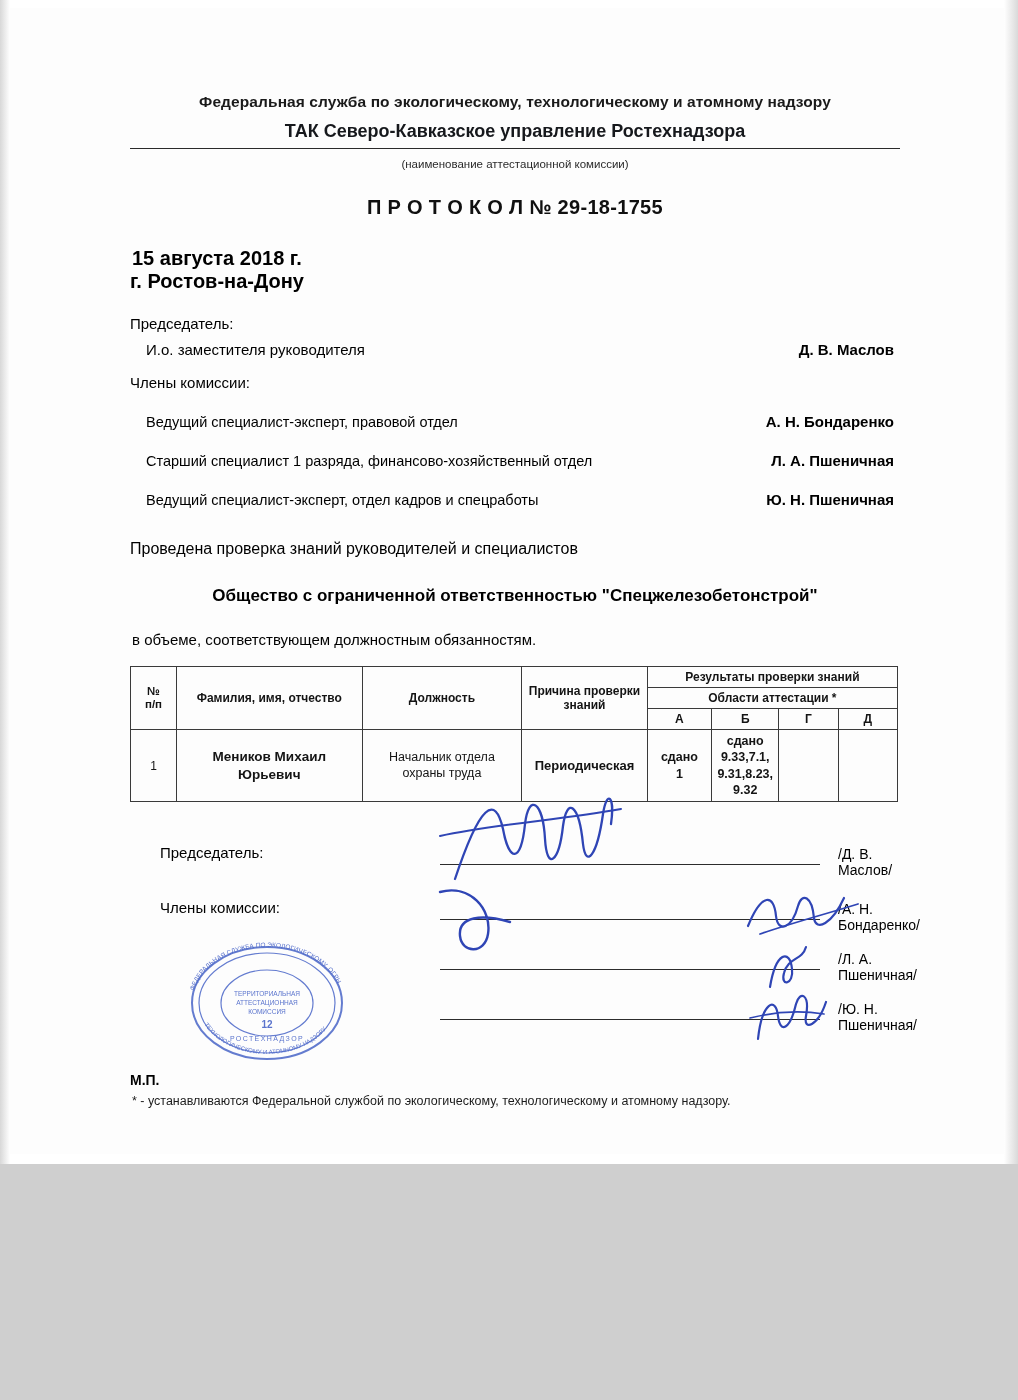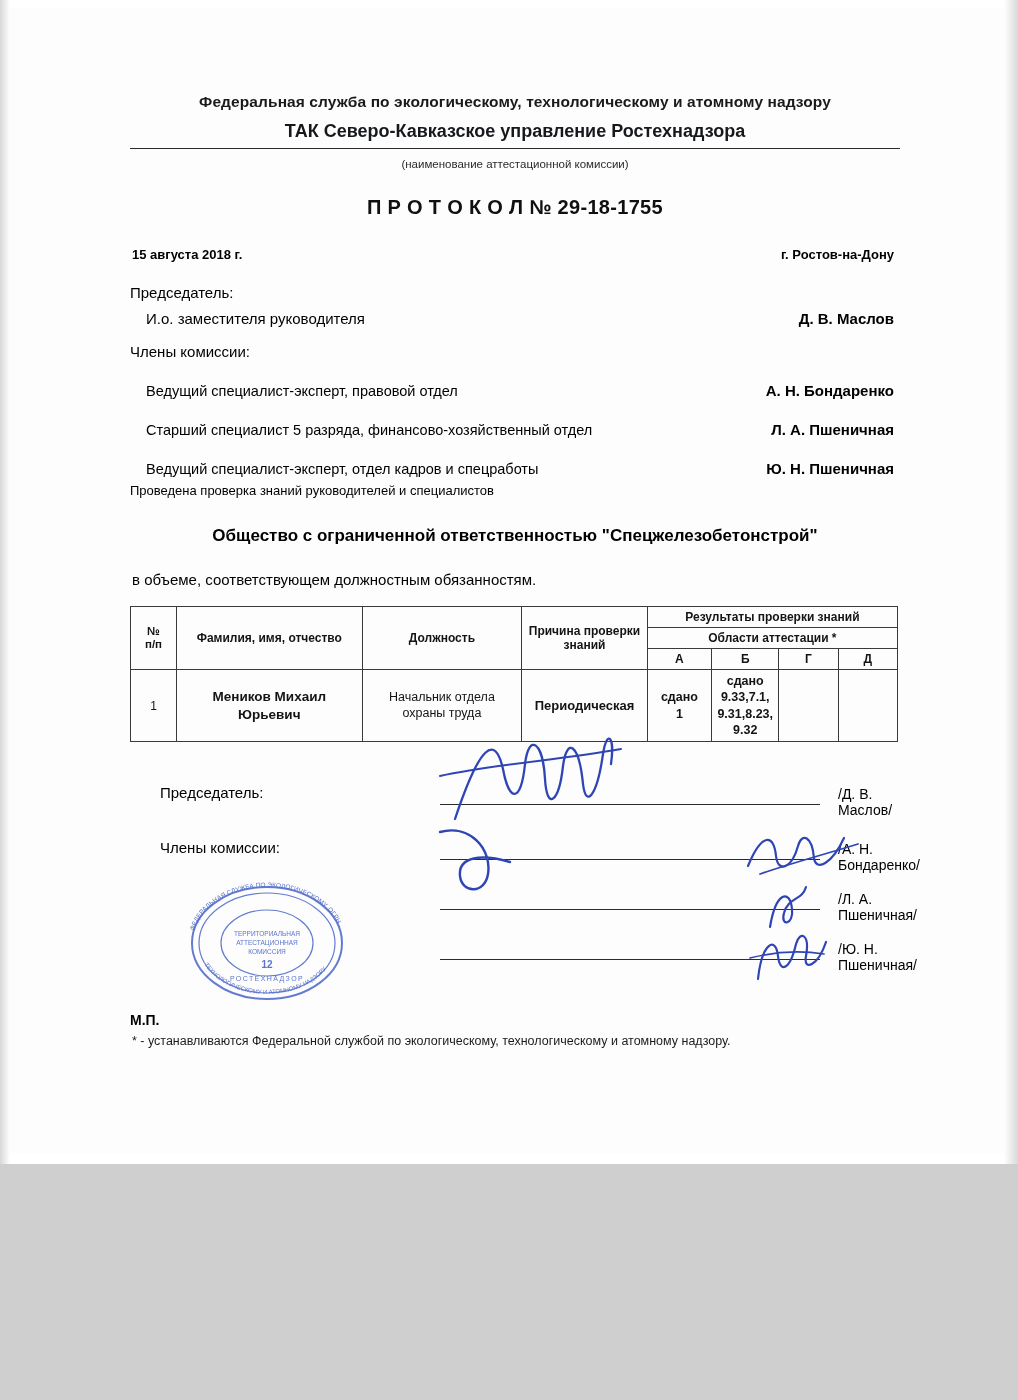--- a/index.html
+++ b/index.html
@@ -83,22 +83,23 @@
     font-weight: bold;
     margin-top: 26px;
     color: #101010;
     letter-spacing: 0.3px;
   }
   .row-between {
     display: flex;
     justify-content: space-between;
     align-items: baseline;
     margin-top: 28px;
-    font-size: 13px;
-    font-weight: bold;
+    font-size: 20px;
+    font-weight: bold;
+    flex-direction: column;
   }
   .date { padding-left: 2px; }
   .city { padding-right: 6px; }
 
   .chair-label {
     margin-top: 22px;
     font-size: 15px;
   }
   .person-row {
     display: flex;
@@ -120,22 +121,22 @@
     justify-content: space-between;
     align-items: flex-end;
     margin-top: 22px;
     font-size: 14.5px;
     padding-left: 16px;
     gap: 36px;
   }
   .member-row .person-name { font-size: 15px; }
 
   .checked-line {
-    margin-top: 6px;
-    font-size: 13px;
+    margin-top: 32px;
+    font-size: 16px;
   }
   .company {
     text-align: center;
     font-size: 17px;
     font-weight: bold;
     margin-top: 28px;
   }
   .scope {
     margin-top: 25px;
     font-size: 15px;
@@ -271,21 +272,21 @@
         <div class="person-name">Д. В. Маслов</div>
       </div>
 
       <div class="members-label">Члены комиссии:</div>
 
       <div class="member-row">
         <div>Ведущий специалист-эксперт, правовой отдел</div>
         <div class="person-name">А. Н. Бондаренко</div>
       </div>
       <div class="member-row">
-        <div>Старший специалист 5 разряда, финансово-хозяйственный отдел</div>
+        <div>Старший специалист 1 разряда, финансово-хозяйственный отдел</div>
         <div class="person-name">Л. А. Пшеничная</div>
       </div>
       <div class="member-row">
         <div>Ведущий специалист-эксперт, отдел кадров и спецработы</div>
         <div class="person-name">Ю. Н. Пшеничная</div>
       </div>
 
       <div class="checked-line">Проведена проверка знаний руководителей и специалистов</div>
 
       <div class="company">Общество с ограниченной ответственностью "Спецжелезобетонстрой"</div>

